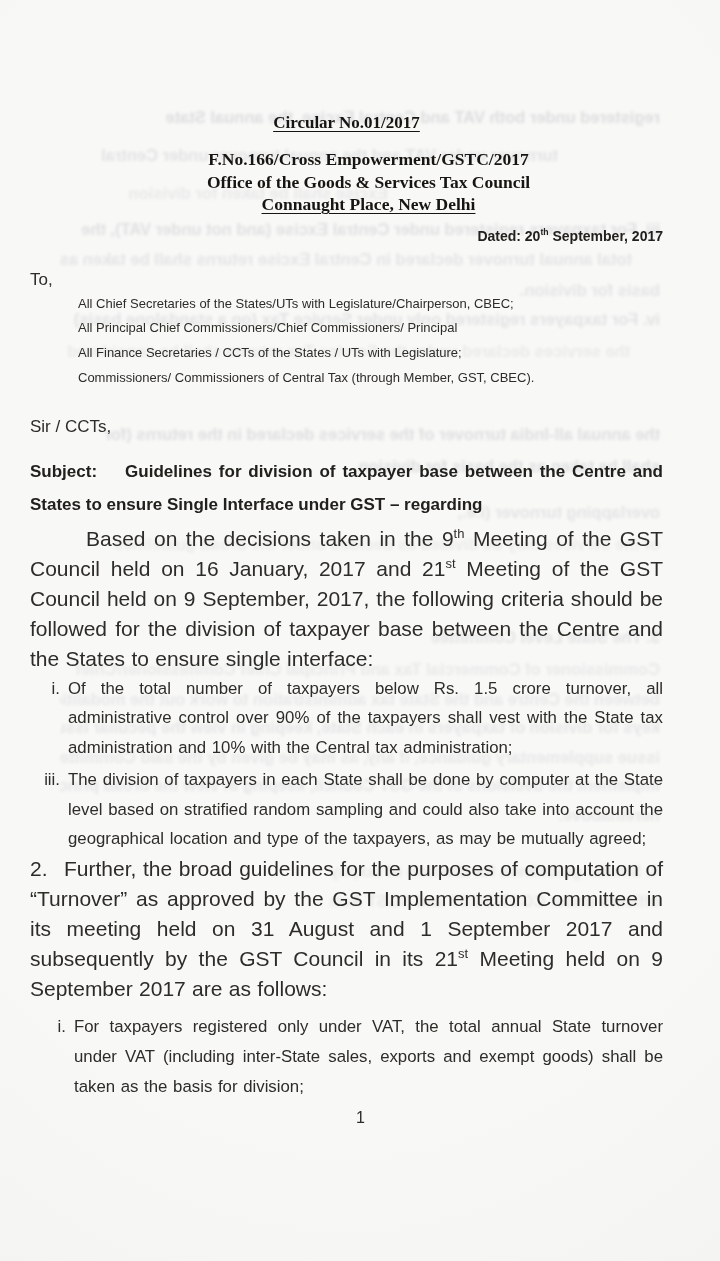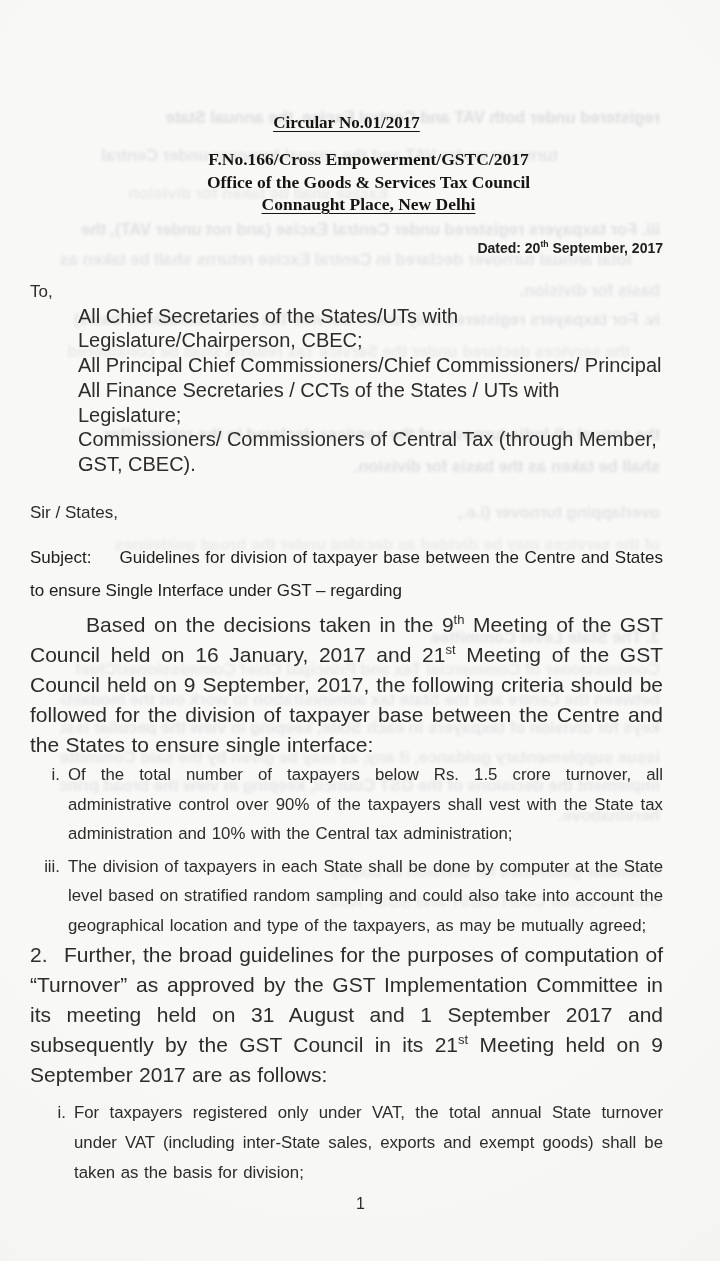--- a/index.html
+++ b/index.html
@@ -14,33 +14,33 @@
     position:absolute; transform:scaleX(-1); color:#67707d; filter:blur(1.6px);
     font-weight:700; font-size:16.5px; white-space:nowrap; overflow:hidden; height:26px;
   }
   .content { position:relative; z-index:2; box-sizing:border-box; height:100%; padding:112px 57px 0 30px; }
 
   .serif { font-family:"Liberation Serif", serif; font-weight:700; color:#171511; }
   .circular-no {
     text-align:center; font-size:17px; line-height:22px; margin-bottom:14px;
     text-decoration:underline; text-underline-offset:3px;
   }
-  .letterhead { text-align:center; transform:translateX(22px); margin-bottom:20px; }
+  .letterhead { text-align:center; transform:translateX(22px); margin-bottom:8px; }
   .letterhead > div { font-size:17.5px; line-height:22.5px; }
   .u { text-decoration:underline; text-underline-offset:3px; }
 
   .dated { text-align:right; font-weight:700; font-size:14px; line-height:24px; color:#21201d; margin-bottom:20px; }
 
   .to, .sir { font-size:17px; line-height:24px; }
   .addr { padding-left:48px; margin-bottom:24px; }
-  .addr > div { font-size:20px; line-height:24.8px; }
+  .addr > div { font-size:13px; line-height:24.8px; }
   .sir { margin-bottom:16px; }
 
   .subject {
-    font-weight:400; font-size:17px; line-height:33px; color:#21201d;
+    font-weight:700; font-size:17px; line-height:33px; color:#21201d;
     text-align:justify; margin:0 0 3px 0;
   }
   .subj-gap { display:inline-block; width:28px; }
 
   .para { font-size:21px; line-height:30px; text-align:justify; margin:0; word-spacing:0.5px; }
   .p1 { text-indent:56px; margin-bottom:0; }
   .pnum { display:inline-block; width:34px; }
 
   .list { margin:0; }
   .li { display:flex; }
@@ -97,21 +97,21 @@
     <div class="dated">Dated: 20<sup>th</sup> September, 2017</div>
 
     <div class="to">To,</div>
     <div class="addr">
       <div>All Chief Secretaries of the States/UTs with Legislature/Chairperson, CBEC;</div>
       <div>All Principal Chief Commissioners/Chief Commissioners/ Principal</div>
       <div>All Finance Secretaries / CCTs of the States / UTs with Legislature;</div>
       <div>Commissioners/ Commissioners of Central Tax (through Member, GST, CBEC).</div>
     </div>
 
-    <div class="sir">Sir / States,</div>
+    <div class="sir">Sir / CCTs,</div>
 
     <p class="subject"><span>Subject:</span><span class="subj-gap"></span><span>Guidelines for division of taxpayer base between the Centre and States to ensure Single Interface under GST – regarding</span></p>
 
     <p class="para p1">Based on the decisions taken in the 9<sup>th</sup> Meeting of the GST Council held on 16 January, 2017 and 21<sup>st</sup> Meeting of the GST Council held on 9 September, 2017, the following criteria should be followed for the division of taxpayer base between the Centre and the States to ensure single interface:</p>
 
     <div class="list list1">
       <div class="li">
         <span class="num">i.</span>
         <span class="litext">Of the total number of taxpayers below Rs. 1.5 crore turnover, all administrative control over 90% of the taxpayers shall vest with the State tax administration and 10% with the Central tax administration;</span>
       </div>

